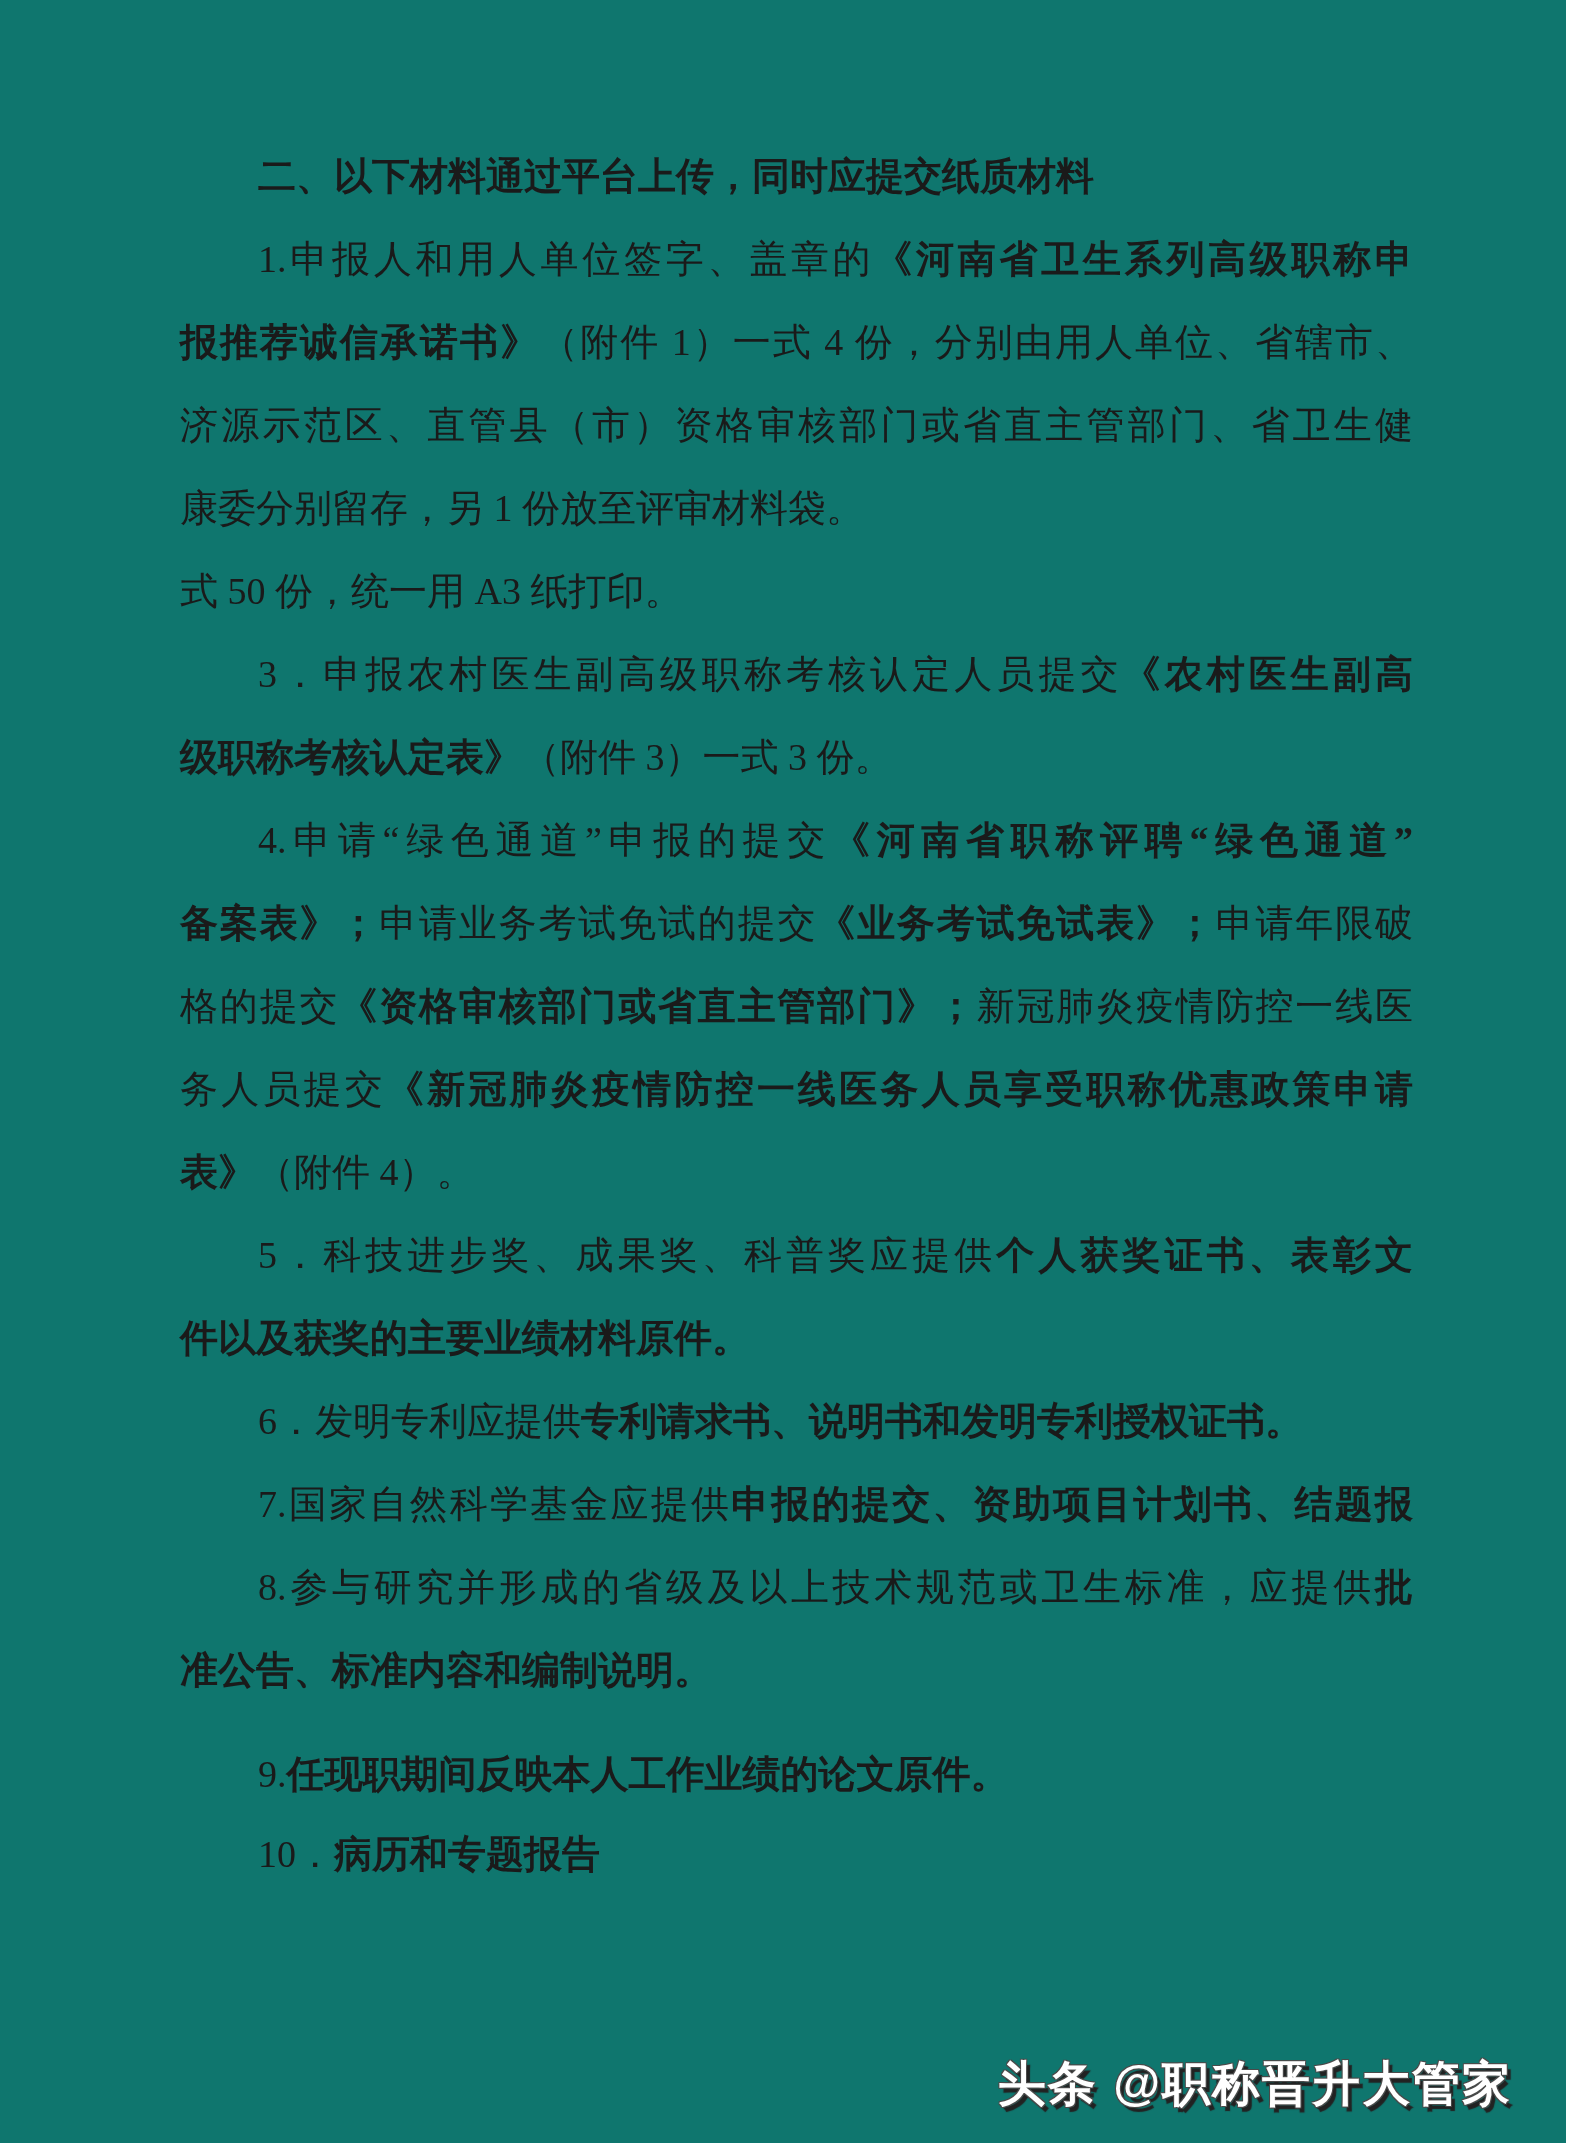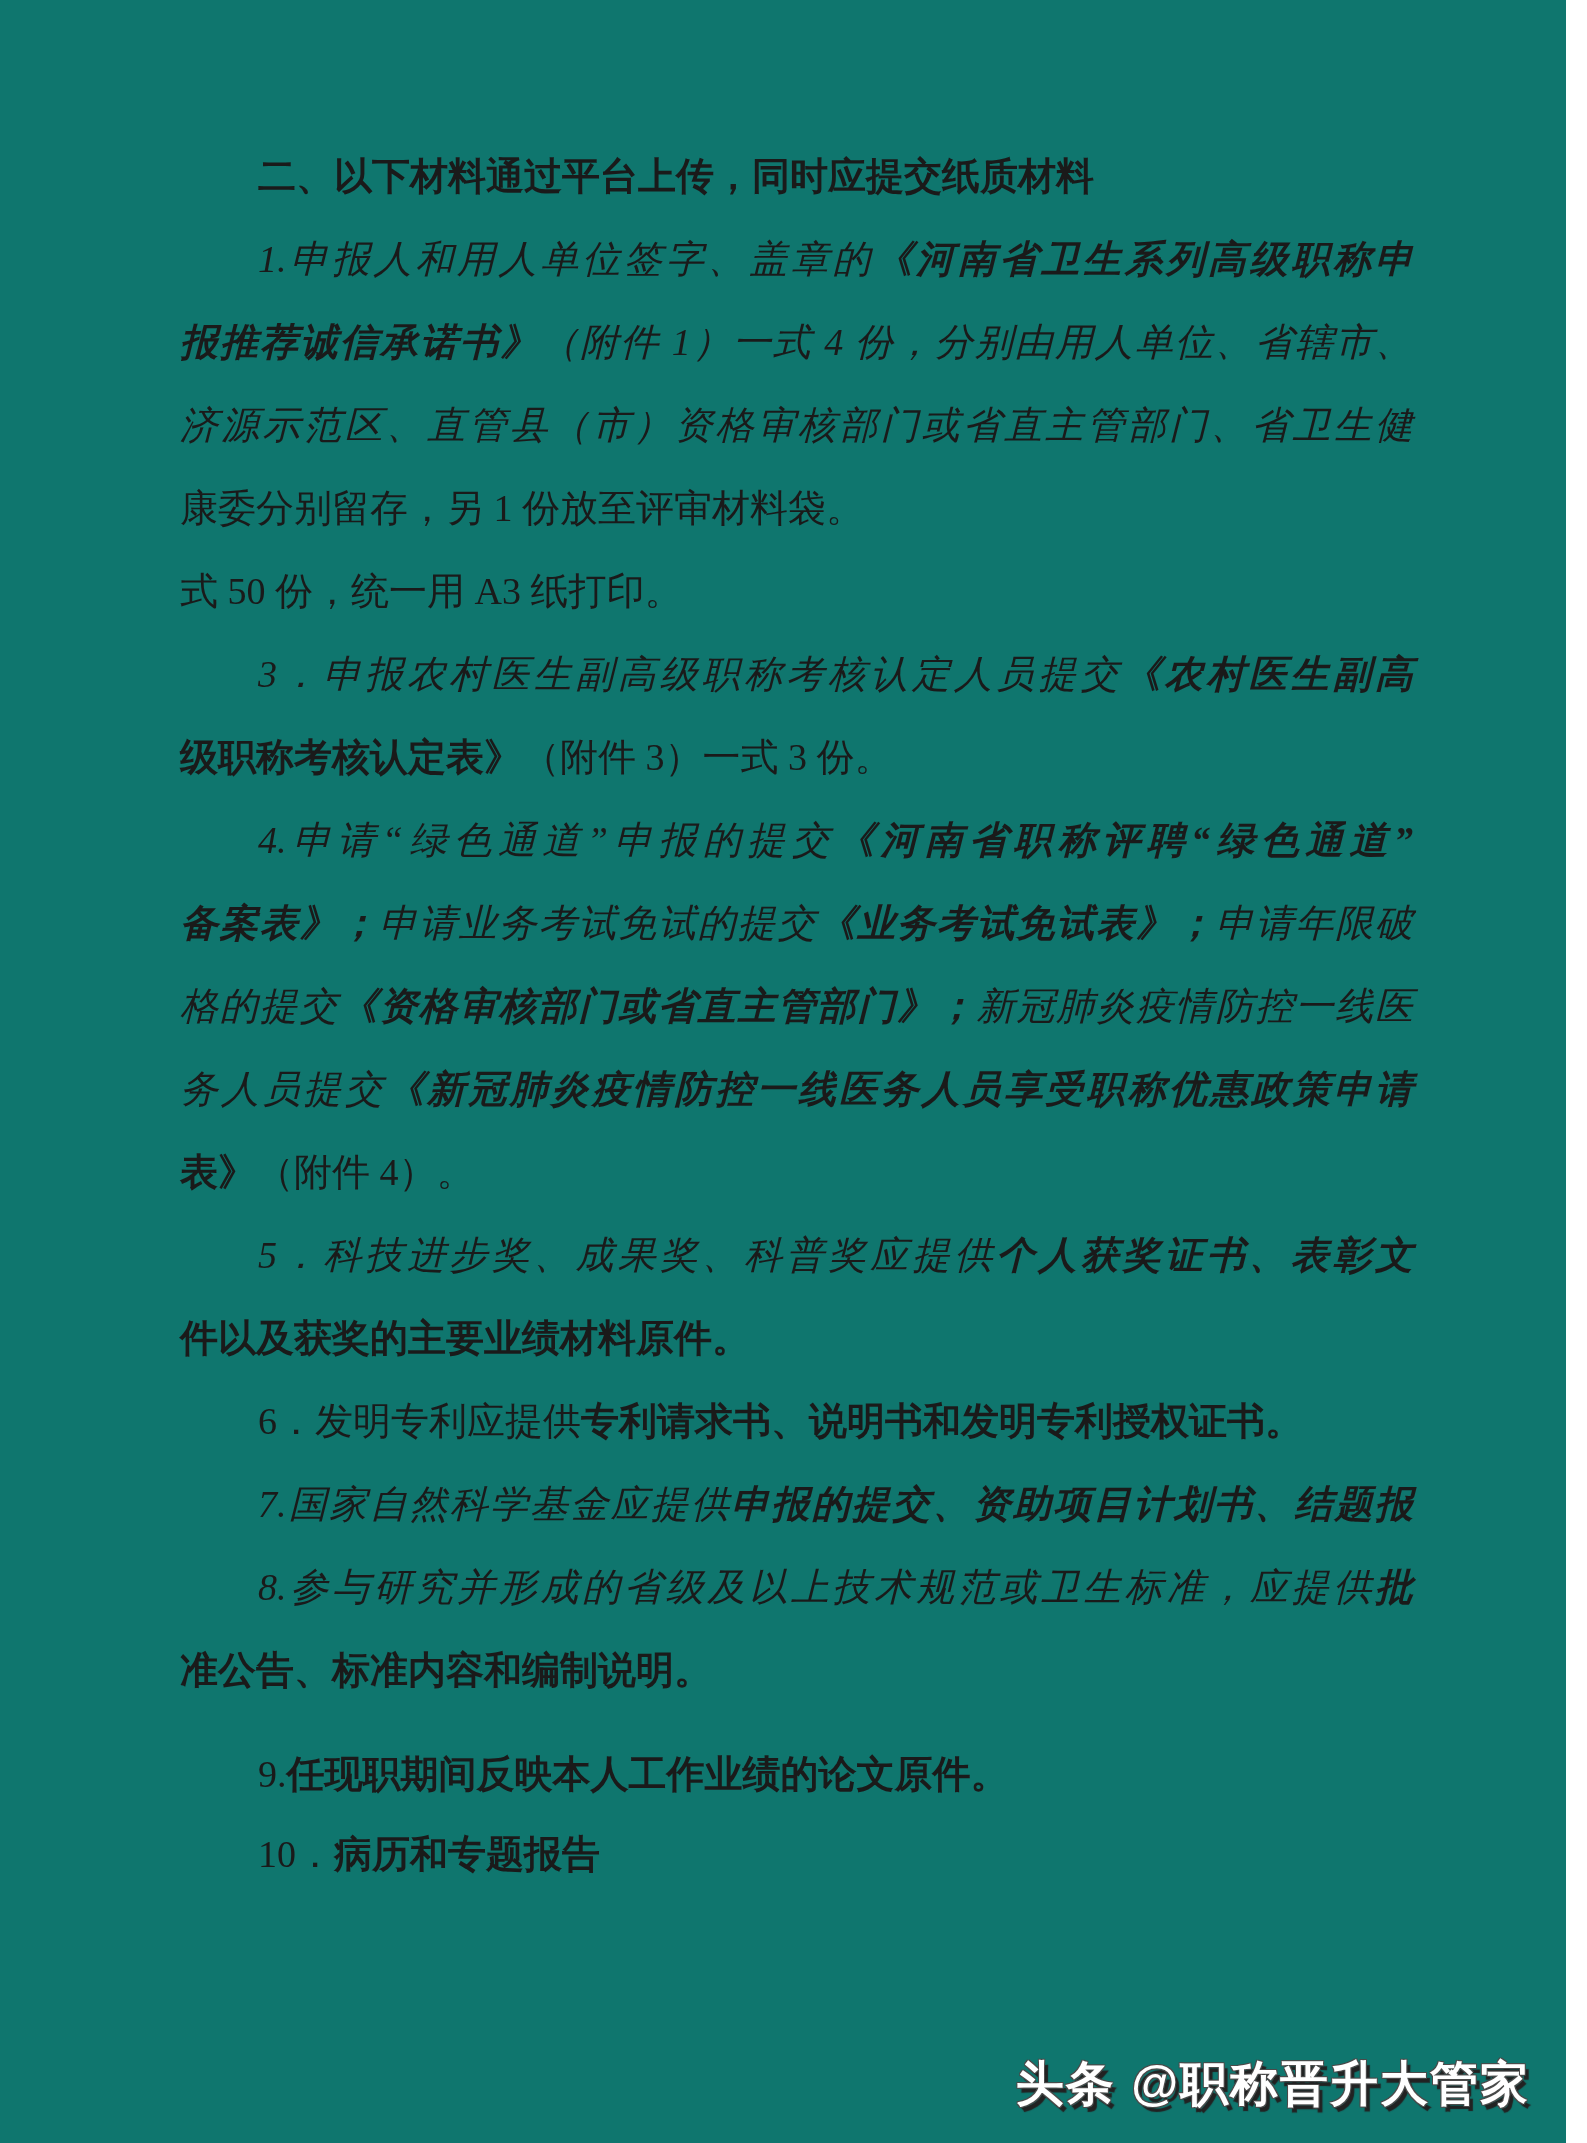--- a/index.html
+++ b/index.html
@@ -23,32 +23,31 @@
     line-height:83px;
     height:83px;
     white-space:nowrap;
     text-indent:0;
   }
   .line.indent{ text-indent:78px; }
   .line.justify{
     white-space:normal;
     text-align:justify;
     text-align-last:justify;
-    font-style:italic;
   }
   .line.tight{
     height:48px;
     line-height:48px;
     margin-top:32px;
   }
   .line.gap-before{ margin-top:38px; }
   .bold{ font-weight:bold; }
   .watermark{
     position:absolute;
-    right:36px;
+    right:54px;
     top:2052px;
     font-family:"Liberation Sans","DejaVu Sans",sans-serif;
     font-weight:bold;
     font-size:48px;
     letter-spacing:2px;
     color:#ffffff;
     text-shadow:
       -1px -1px 0 #4a4a4a,
        1px -1px 0 #4a4a4a,
       -1px  1px 0 #4a4a4a,

